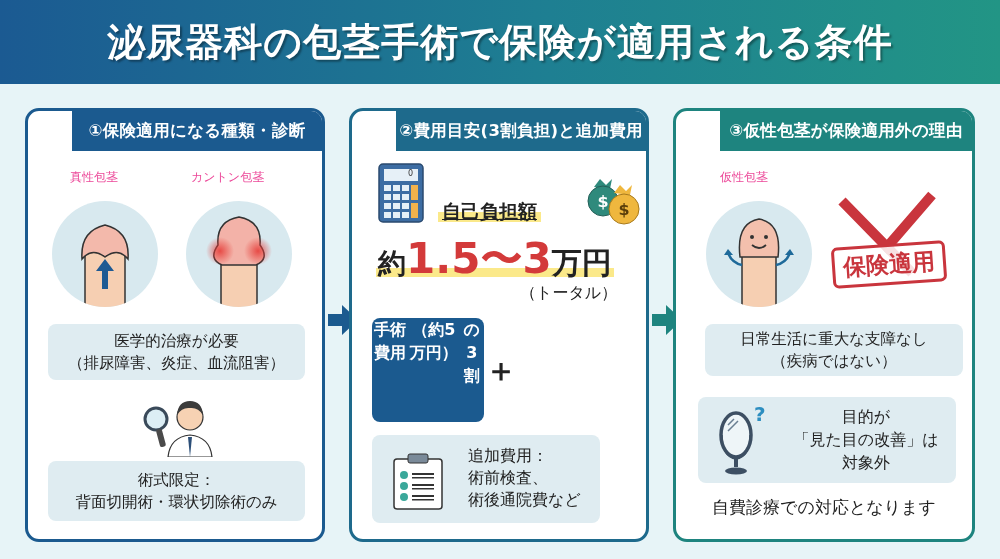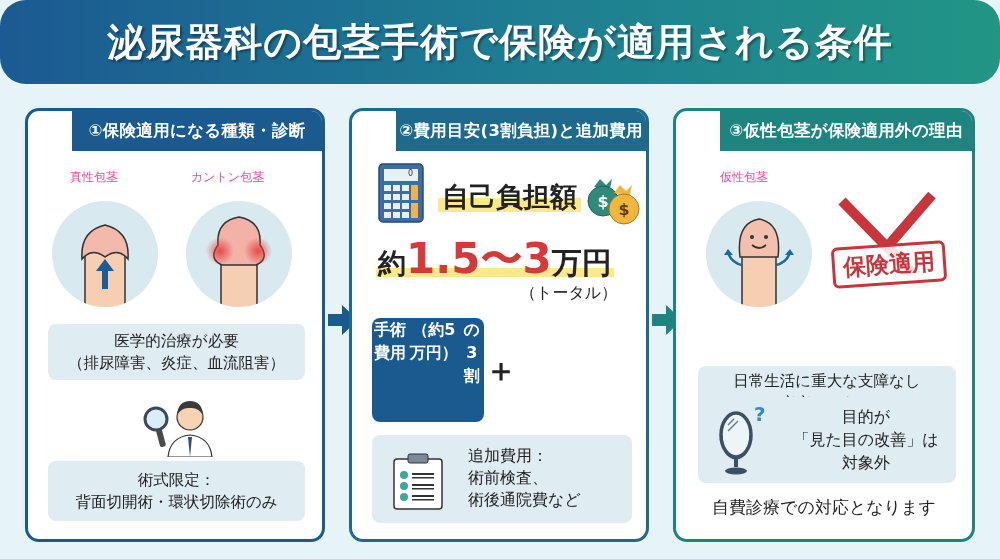--- a/index.html
+++ b/index.html
@@ -5,21 +5,21 @@
   * { box-sizing: border-box; margin: 0; padding: 0; }
   body {
     width: 1000px; height: 559px; overflow: hidden;
     font-family: "DejaVu Sans", "Liberation Sans", sans-serif;
     background: #e7f4f7;
     position: relative;
   }
   .header {
     position: absolute; left: 0; top: 0; width: 1000px; height: 84px;
     background: linear-gradient(90deg, #1b5a92 0%, #1e7f92 55%, #229585 100%);
-    display: flex; align-items: center; justify-content: center; border-radius: 26px;
+    display: flex; align-items: center; justify-content: center;
   }
   .header h1 {
     color: #fff; font-size: 38px; font-weight: bold; letter-spacing: 1px;
     text-shadow: 2px 2px 2px rgba(0,0,0,0.35);
   }
   .panel {
     position: absolute; top: 108px; height: 434px; width: 300px;
     background: #fff; border-radius: 14px; overflow: hidden;
     border: 3px solid #1b5a8f;
     padding-left: 44px;
@@ -147,21 +147,21 @@
         <rect x="6" y="49" width="7" height="6"></rect>
           <rect x="15" y="49" width="7" height="6"></rect>
           <rect x="24" y="49" width="7" height="6"></rect>
       </g>
       <rect x="33" y="22" width="7" height="15" fill="#f2b24b"></rect>
       <rect x="33" y="40" width="7" height="15" fill="#f2b24b"></rect>
     </svg>
     <span style="position:absolute;left:30px;top:6px;font-size:8px;color:#333;">0</span>
   </div>
 
-  <div style="position:absolute;left:86px;top:68px;font-size:27px;font-weight:bold;color:#222;">
+  <div style="position:absolute;left:86px;top:88px;font-size:19px;font-weight:bold;color:#222;text-decoration:underline;">
     <span class="hl">自己負担額</span>
   </div>
 
   <div style="position:absolute;left:232px;top:58px;">
     <svg width="60" height="60" viewBox="0 0 60 60">
       <path d="M10 18 L16 10 L22 16 L28 10 L26 20 Z" fill="#2f8a7c"></path>
       <circle cx="19" cy="32" r="15" fill="#2f8a7c" stroke="#245f58" stroke-width="1"></circle>
       <text x="19" y="38" font-size="16" fill="#fff" text-anchor="middle" font-weight="bold">$</text>
       <path d="M30 24 L36 16 L42 22 L48 16 L46 26 Z" fill="#efb73e"></path>
       <circle cx="40" cy="40" r="15" fill="#efb73e" stroke="#a87a1c" stroke-width="1"></circle>
@@ -176,21 +176,21 @@
   </div>
   <div style="position:absolute;left:168px;top:172px;font-size:16px;color:#222;">（トータル）</div>
 
   <div class="bluebox" style="left:20px;top:207px;width:112px;height:104px;">
     <div>手術費用</div>
     <div>（約5万円）</div>
     <div>の3割</div>
   </div>
   <div style="position:absolute;left:133px;top:238px;font-size:32px;font-weight:bold;color:#222;">＋</div>
 
-  <div class="infobox" style="left:20px;top:324px;width:260px;height:88px;align-items:flex-start;">
+  <div class="infobox" style="left:20px;top:324px;width:228px;height:88px;align-items:flex-start;">
     <div style="position:absolute;left:20px;top:18px;">
       <svg width="52" height="58" viewBox="0 0 52 58">
         <rect x="2" y="6" width="48" height="50" rx="3" fill="#fff" stroke="#333" stroke-width="1.5"></rect>
         <rect x="16" y="1" width="20" height="9" rx="2" fill="#7a8a99" stroke="#333" stroke-width="1"></rect>
         <circle cx="12" cy="22" r="4" fill="#3aa89a"></circle>
           <rect x="20" y="20" width="22" height="2" fill="#333"></rect>
           <rect x="20" y="24" width="22" height="1.5" fill="#333"></rect>
         <circle cx="12" cy="33" r="4" fill="#3aa89a"></circle>
           <rect x="20" y="31" width="22" height="2" fill="#333"></rect>
           <rect x="20" y="35" width="22" height="1.5" fill="#333"></rect>
@@ -229,21 +229,21 @@
   <div style="position:absolute;left:156px;top:80px;">
     <svg width="110" height="90" viewBox="0 0 110 90">
       <path d="M10 10 L55 56 L100 4" stroke="#c9353d" stroke-width="10" fill="none"></path>
       <path d="M55 56 L80 82" stroke="#c9353d" stroke-width="10"></path>
     </svg>
   </div>
   <div style="position:absolute;left:156px;top:133px;border:3px solid #c9353d;border-radius:6px;padding:2px 8px;color:#c9353d;font-size:23px;font-weight:bold;background:rgba(255,255,255,0.85);transform:rotate(-4deg);">
     <span>保険適用</span>
   </div>
 
-  <div class="infobox" style="left:22px;top:213px;width:258px;height:52px;margin-top:42px;">
+  <div class="infobox" style="left:29px;top:213px;width:258px;height:52px;">
     <div>日常生活に重大な支障なし</div>
     <div>（疾病ではない）</div>
   </div>
 
   <div class="infobox" style="left:22px;top:286px;width:258px;height:86px;">
     <div style="position:absolute;left:16px;top:10px;">
       <svg width="52" height="70" viewBox="0 0 52 70">
         <ellipse cx="22" cy="28" rx="15" ry="22" fill="#eef5f8" stroke="#3d4f63" stroke-width="3.5"></ellipse>
         <path d="M14 18 L20 12 M14 24 L24 14" stroke="#6a7f92" stroke-width="1.5"></path>
         <path d="M8 28 Q8 50 22 52 Q36 50 36 28" stroke="#3d4f63" stroke-width="1.5" fill="none"></path>

